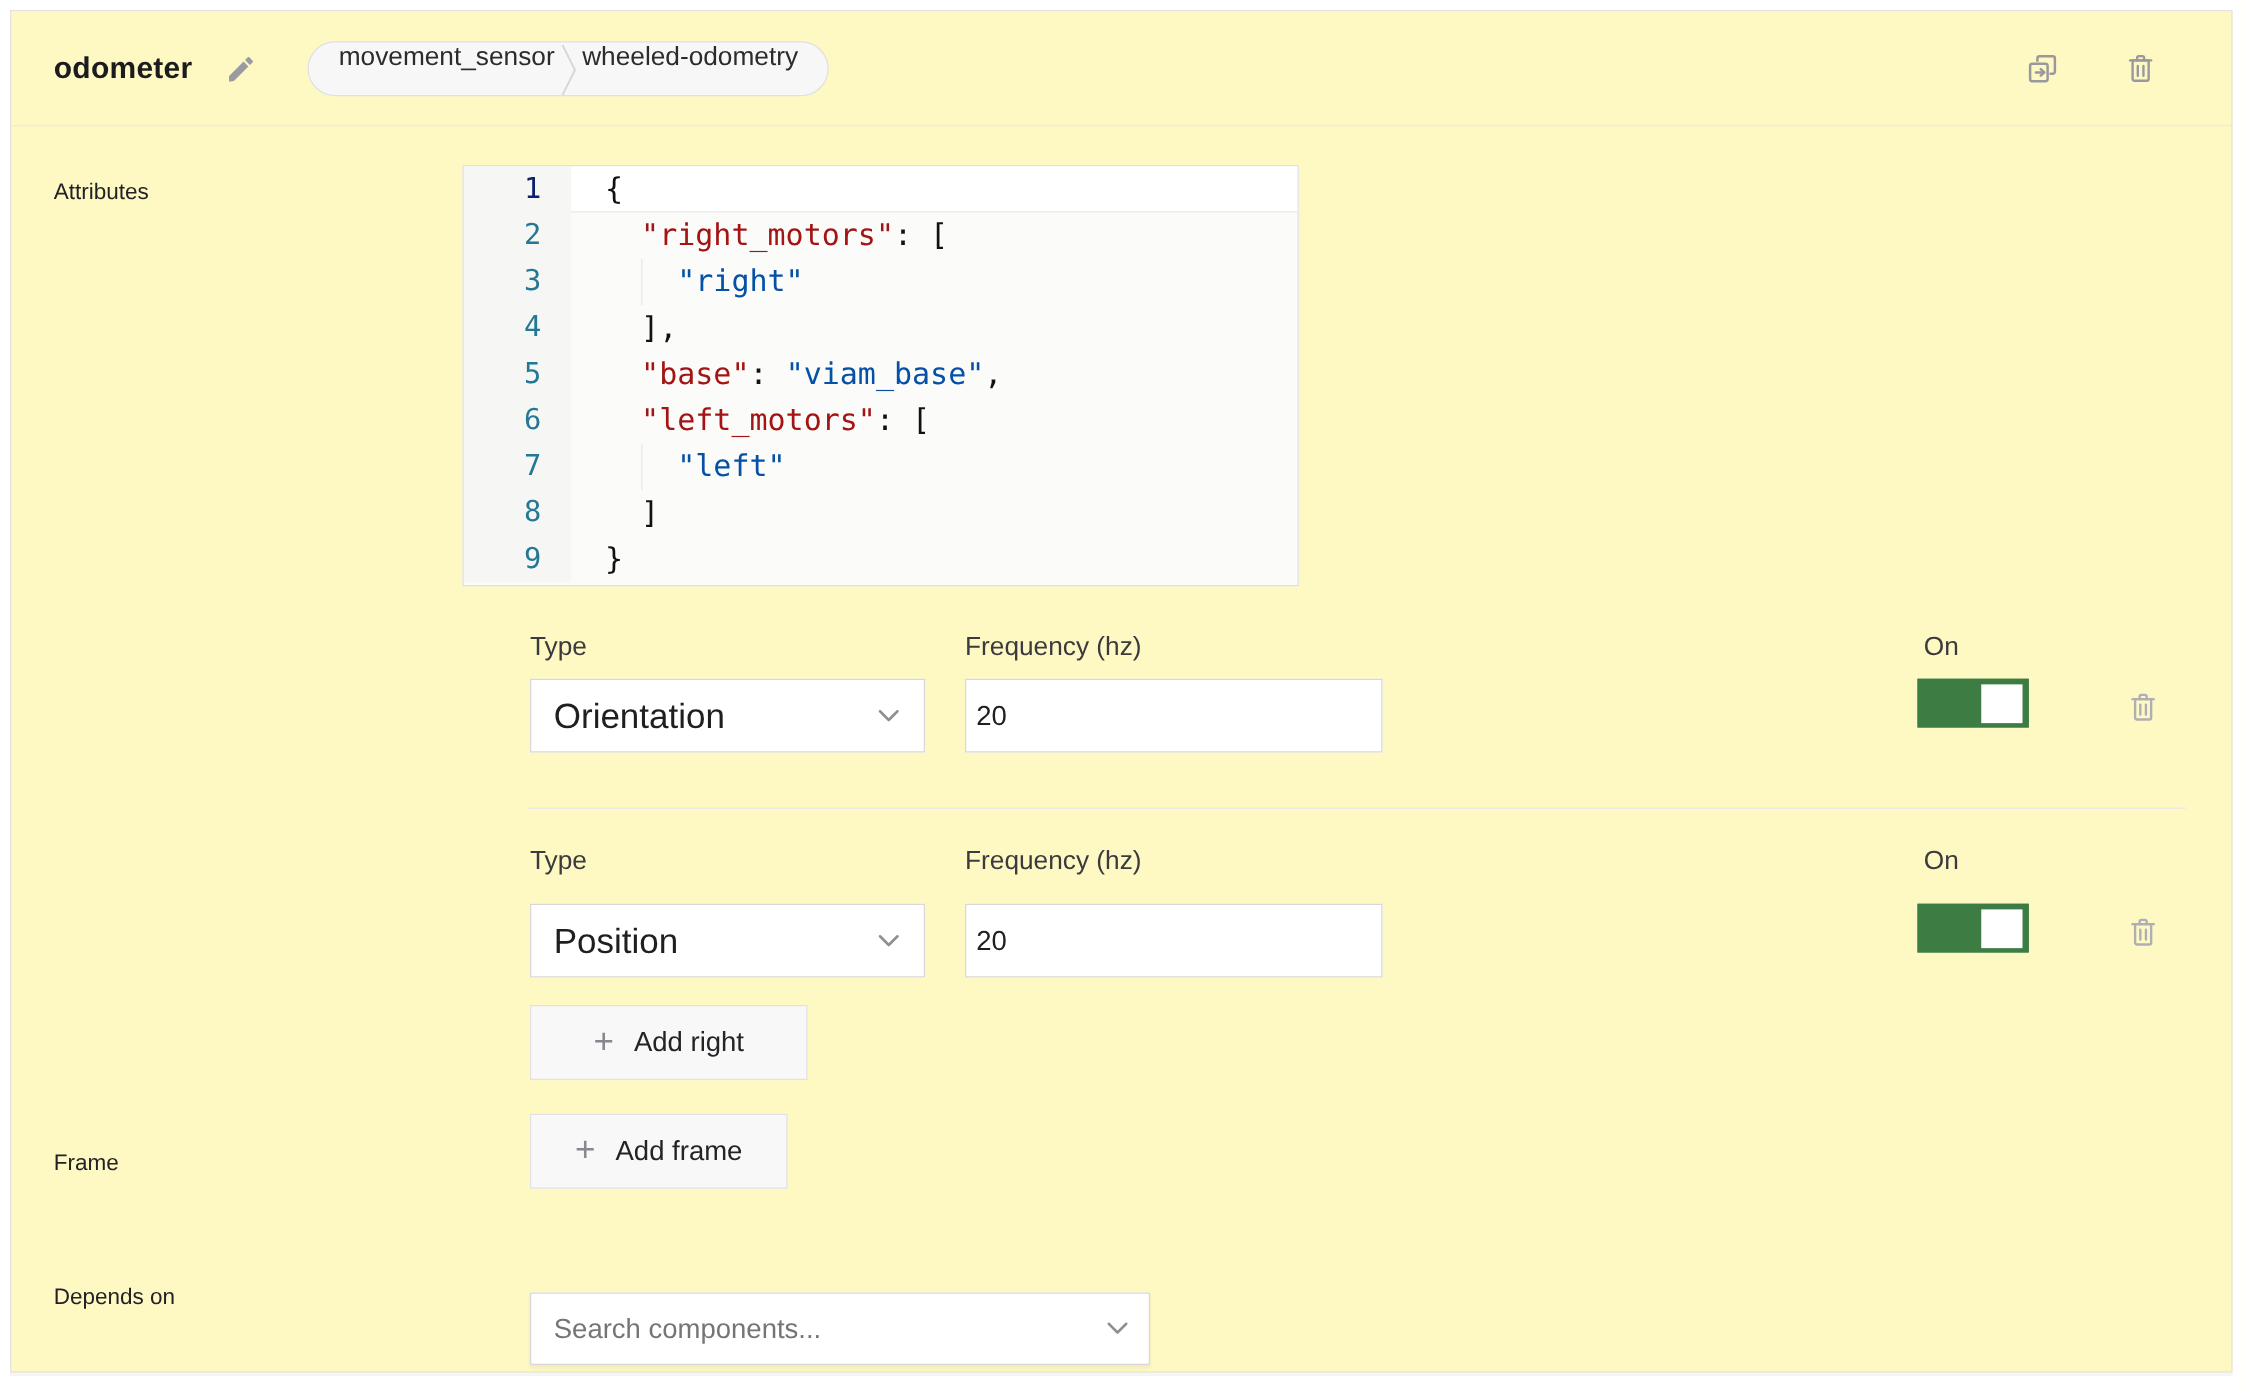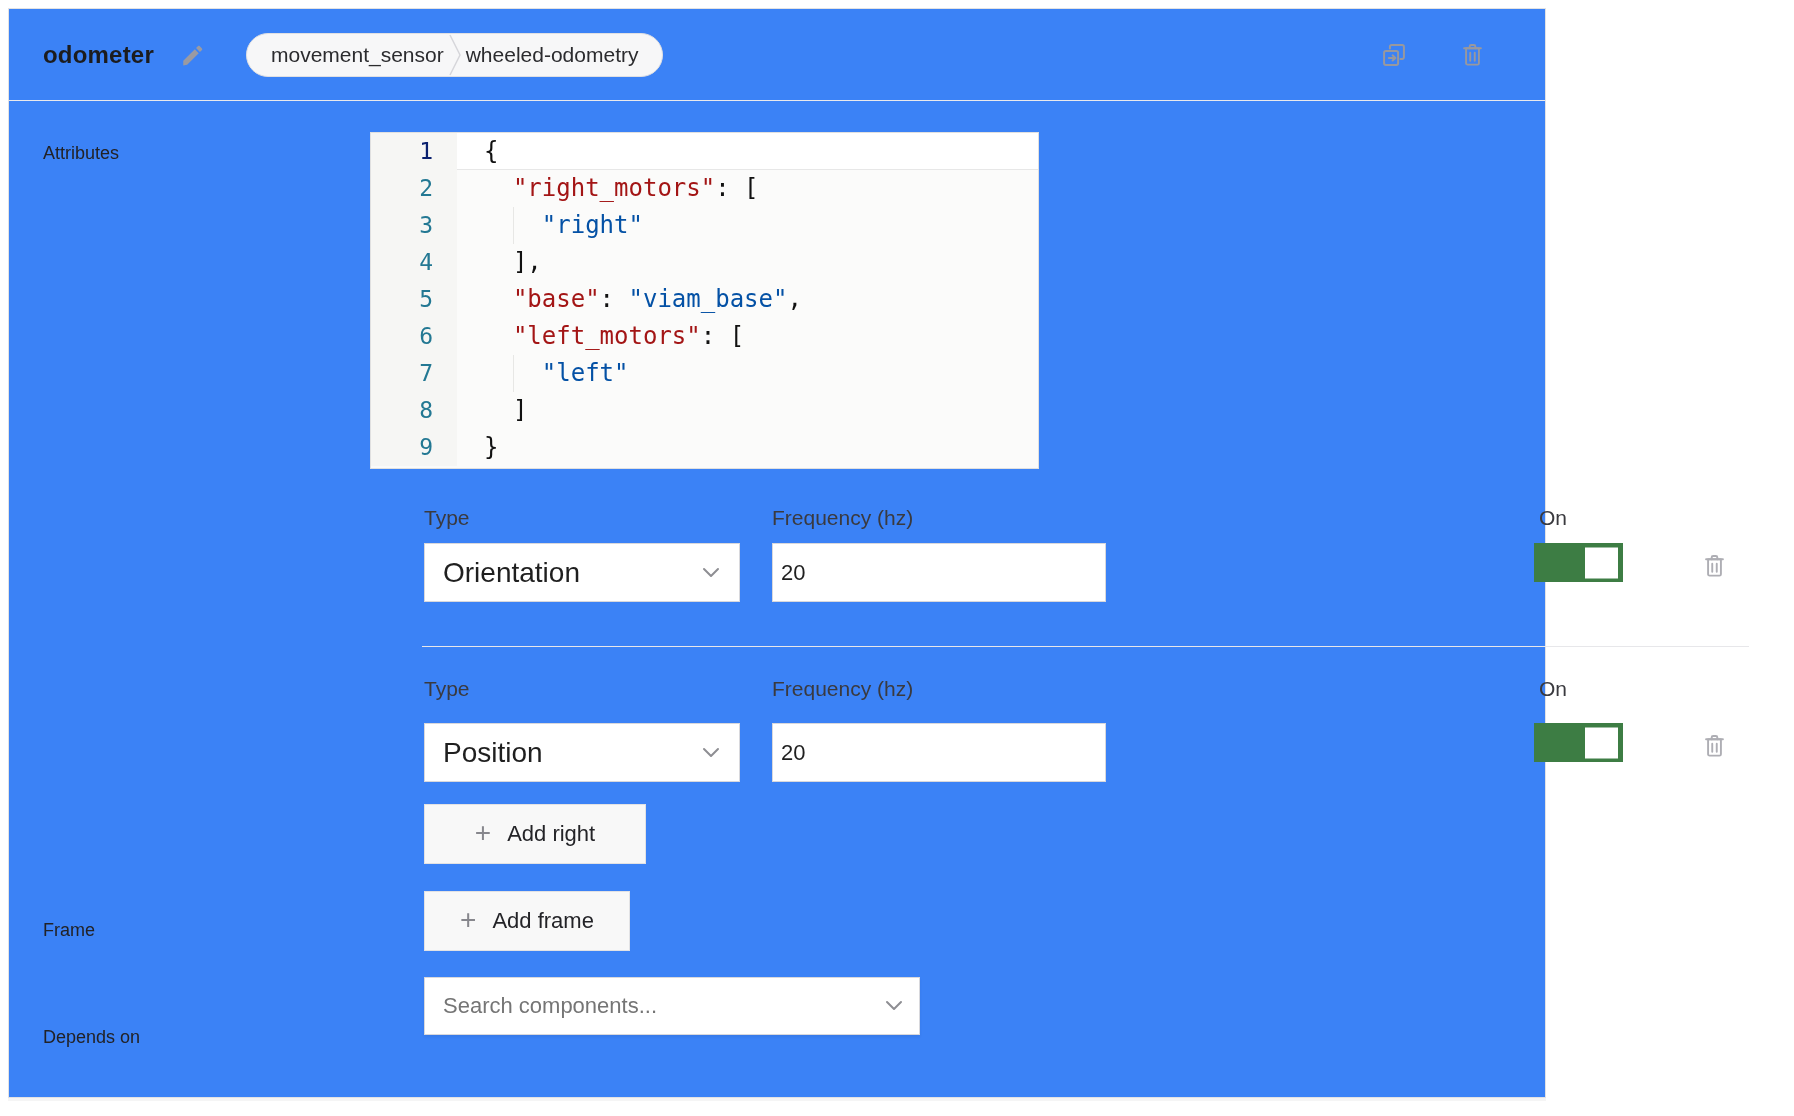--- a/index.html
+++ b/index.html
@@ -1,30 +1,30 @@
 <!DOCTYPE html>
 <html><head>
 <meta charset="utf-8">
 <style>
   * { margin:0; padding:0; box-sizing:border-box; }
   html,body { width:1794px; height:1116px; background:#ffffff;
     font-family:"Liberation Sans", sans-serif; color:#1f1f23; }
 
-  .card { position:absolute; left:8px; top:8px; width:1538px; height:1090px;
-    background:#3b82f6; border:1px solid #e2e2e4;
+  .card { position:absolute; left:8px; top:8px; width:1778px; height:1090px;
+    background:#fef9c3; border:1px solid #e2e2e4;
     box-shadow:0 3px 0 rgba(0,0,0,0.04); }
 
   
   .hdr { position:absolute; left:0; top:0; width:100%; height:92px;
     border-bottom:1px solid #e9e9ec; display:flex; align-items:center;
     padding:0 59px 0 34px; }
   .title { font-size:24px; font-weight:600; color:#1c1c1e; letter-spacing:.2px; }
   .pencil { margin-left:26px; display:flex; cursor:pointer; }
   .pill { margin-left:40px; height:44px; border:1px solid #e0e0e3; background:#f7f7f8;
-    border-radius:22px; display:flex; align-items:center; padding:0 24px; gap:4px;
+    border-radius:22px; display:flex; align-items:flex-start; padding:0 24px; gap:4px;
     overflow:hidden; }
   .pill-text { font-size:21px; color:#2b2b2e; }
   .pill-sep { display:flex; align-items:center; height:44px; }
   .hdr-spacer { flex:1; }
   .icon-btn { background:none; border:none; cursor:pointer; display:flex;
     align-items:center; justify-content:center; padding:0; }
   .hdr .icon-btn + .icon-btn { margin-left:51px; }
 
   
   .sec-label { position:absolute; left:34px; font-size:18px; color:#222226; line-height:40px; }
@@ -63,21 +63,21 @@
   .row-trash { position:absolute; left:1692px; }
 
   .row-div { position:absolute; left:413px; width:1327px; height:1px; background:#e7e7ea; }
 
   .add-btn { position:absolute; height:60px; background:#f8f8f8;
     border:1px solid #e2e2e4; display:flex; align-items:center; justify-content:center;
     gap:16px; font-size:22px; color:#242428; cursor:pointer;
     font-family:"Liberation Sans", sans-serif; }
   .add-btn .plus { font-size:28px; font-weight:300; color:#87878d; line-height:1; margin-top:-3px; }
 
-  .search-wrap { position:absolute; left:415px; top:968px; width:496px; height:58px;border-radius:23px; }
+  .search-wrap { position:absolute; left:415px; top:1025px; width:496px; height:58px;border-radius:23px; }
   .search-wrap input { width:100%; height:100%; border:1px solid #d8d8dc;
     background:#fff; padding:0 54px 0 18px; font-size:22px; color:#1f1f1f;
     font-family:"Liberation Sans", sans-serif; outline:none;
     box-shadow:0 2px 3px rgba(0,0,0,0.06); }
   .search-wrap .chev { position:absolute; right:16px; top:50%; transform:translateY(-50%); }
   .select-box .chev { margin-left:auto; }
 
   svg.stroke-ic { stroke:#98989e; fill:none; stroke-width:1.7; stroke-linecap:round; stroke-linejoin:round; }
   svg.chev-ic { stroke:#8e8e93; fill:none; stroke-width:2; stroke-linecap:round; stroke-linejoin:round; }
 </style>

